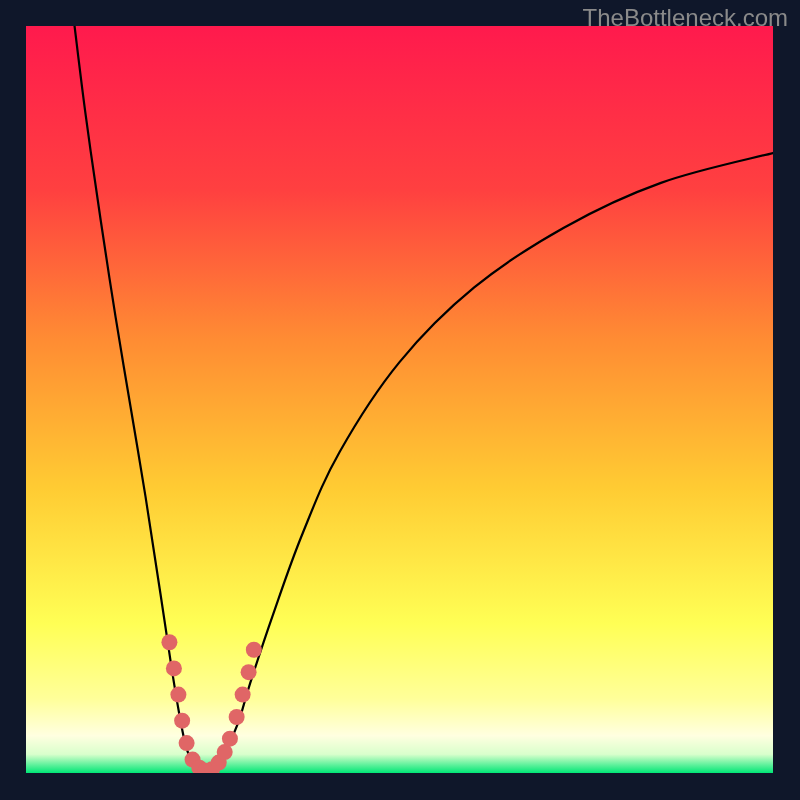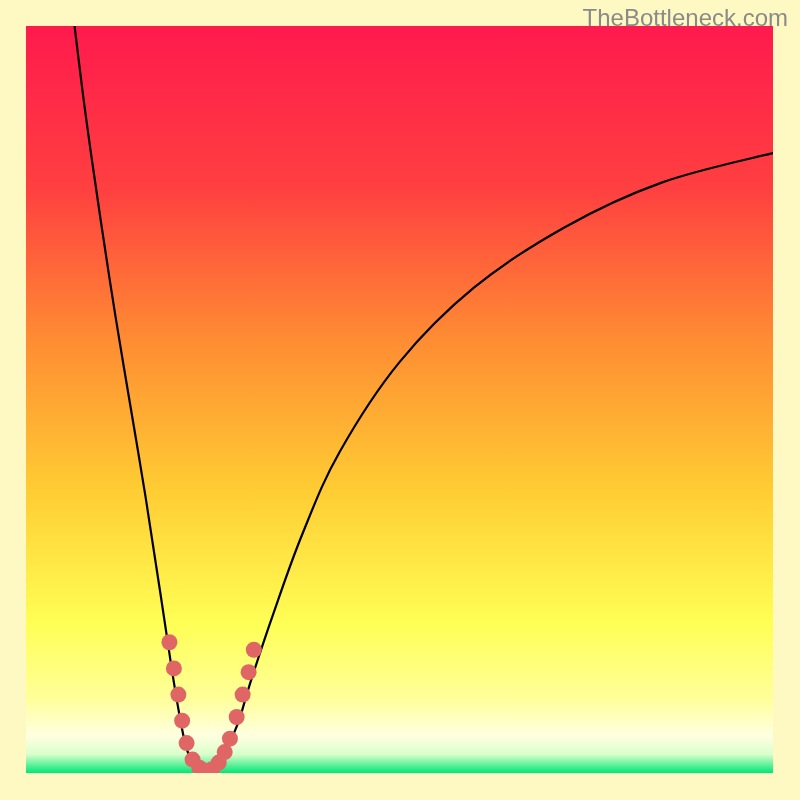--- a/index.html
+++ b/index.html
@@ -10,21 +10,21 @@
     background: #000;
     overflow: hidden;
     font-family: Arial, Helvetica, sans-serif;
   }
   #frame {
     position: absolute;
     top: 0;
     left: 0;
     width: 800px;
     height: 800px;
-    background: #fef9c3;
+    background: #0f172a;
   }
   #plot {
     position: absolute;
     top: 26px;
     left: 26px;
     width: 747px;
     height: 747px;
   }
   #watermark {
     position: absolute;

